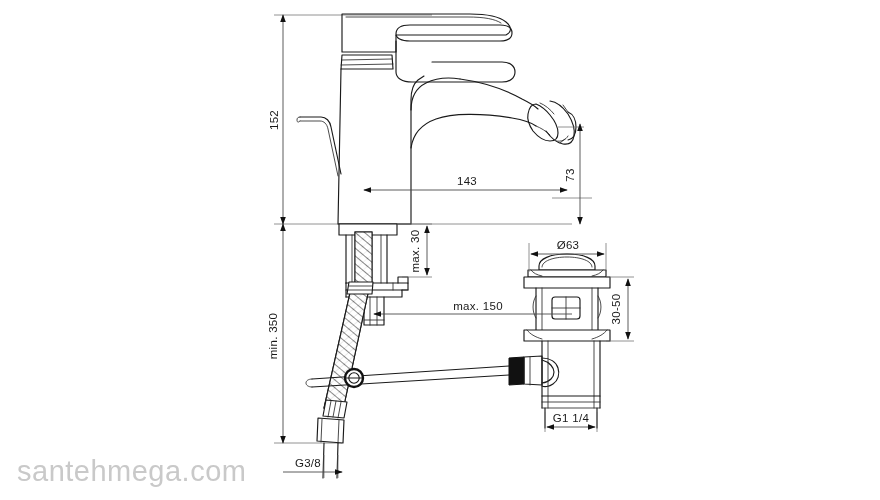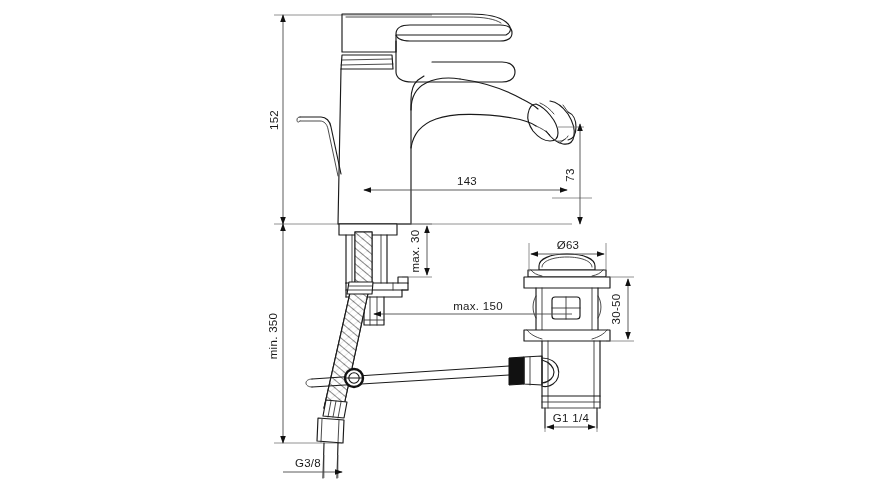--- a/index.html
+++ b/index.html
@@ -385,14 +385,15 @@
 
     <g>
       <line class="ext-line" x1="312" y1="455" x2="312" y2="478"></line>
       <line class="ext-line" x1="326" y1="455" x2="326" y2="478"></line>
       <line class="dim-line" x1="271" y1="472" x2="330" y2="472" marker-end="url(#arrowR)"></line>
       <text class="dim-text" x="296" y="467" text-anchor="middle">G3/8</text>
     </g>
 
   </svg>
 
+  <div class="watermark">santehmega.com</div>
 
 </div>
 
 </body></html>

